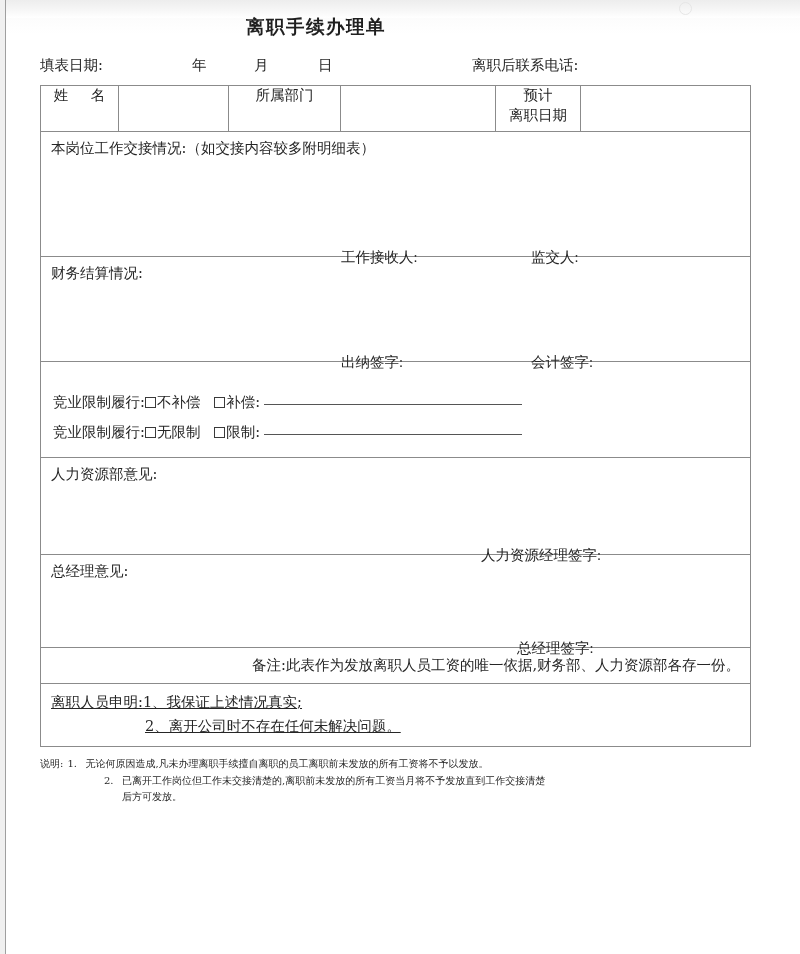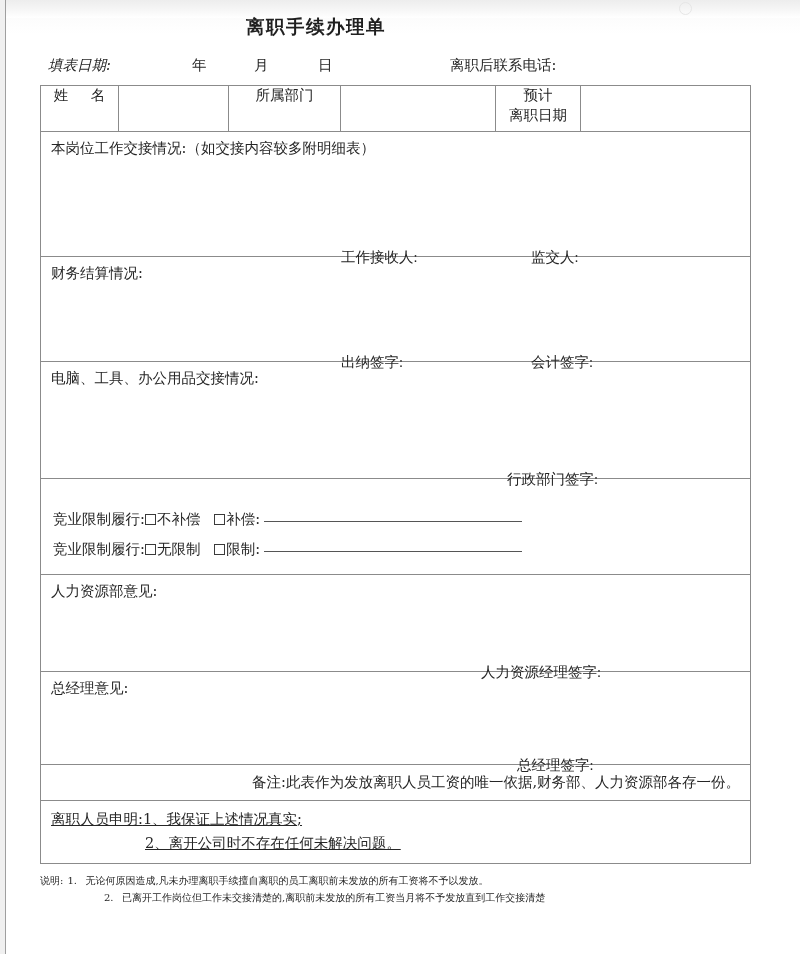--- a/index.html
+++ b/index.html
@@ -84,25 +84,25 @@
   #meta-line {
     position: relative;
     width: 710px;
     margin: 0 auto 5px 40px;
     height: 24px;
     font-size: 14.5px;
     color: #262626;
     white-space: nowrap;
   }
   #meta-line .m { position: absolute; top: 0; }
-  #m-fill  { left: 8px; font-style: italic; }
+  #m-fill  { left: 0px; }
   #m-year  { left: 152px; }
   #m-month { left: 214px; }
   #m-day   { left: 278px; }
-  #m-phone { left: 410px; }
+  #m-phone { left: 432px; }
 
   
   table.form {
     width: 710px;
     margin-left: 40px;
     border-collapse: collapse;
     table-layout: fixed;
     font-size: 14.5px;
     color: #262626;
   }
@@ -237,30 +237,20 @@
         <div class="sec" style="height:104px">
           <div class="sec-label">财务结算情况:</div>
           <div class="sig-row">
             <span class="s" style="left:300px">出纳签字:</span>
             <span class="s" style="left:490px">会计签字:</span>
           </div>
         </div>
       </td>
     </tr>
 
-    <tr>
-      <td colspan="6">
-        <div class="sec" style="height:116px">
-          <div class="sec-label">电脑、工具、办公用品交接情况:</div>
-          <div class="sig-row">
-            <span class="s" style="left:466px">行政部门签字:</span>
-          </div>
-        </div>
-      </td>
-    </tr>
 
     <tr>
       <td colspan="6">
         <div class="cb-block">
 
           <div class="cb-line">
             <span>竞业限制履行:</span><span class="cb"></span><span>不补偿</span>&nbsp;&nbsp;&nbsp;<span class="cb"></span><span>补偿:</span><span class="rule"></span>
           </div>
 
           <div class="cb-line">
@@ -314,15 +304,19 @@
   <div id="note">
     <div class="n-row">
       <span class="n-lead">说明:</span>
       <span class="n-num">1.</span>
       <span class="n-body">无论何原因造成,凡未办理离职手续擅自离职的员工离职前未发放的所有工资将不予以发放。</span>
     </div>
     <div class="n-row n-indent">
       <span class="n-num">2.</span>
       <span class="n-body">已离开工作岗位但工作未交接清楚的,离职前未发放的所有工资当月将不予发放直到工作交接清楚</span>
     </div>
+    <div class="n-row n-indent">
+      <span class="n-num"></span>
+      <span class="n-body">后方可发放。</span>
+    </div>
   </div>
 
 </div>
 
 </body></html>

